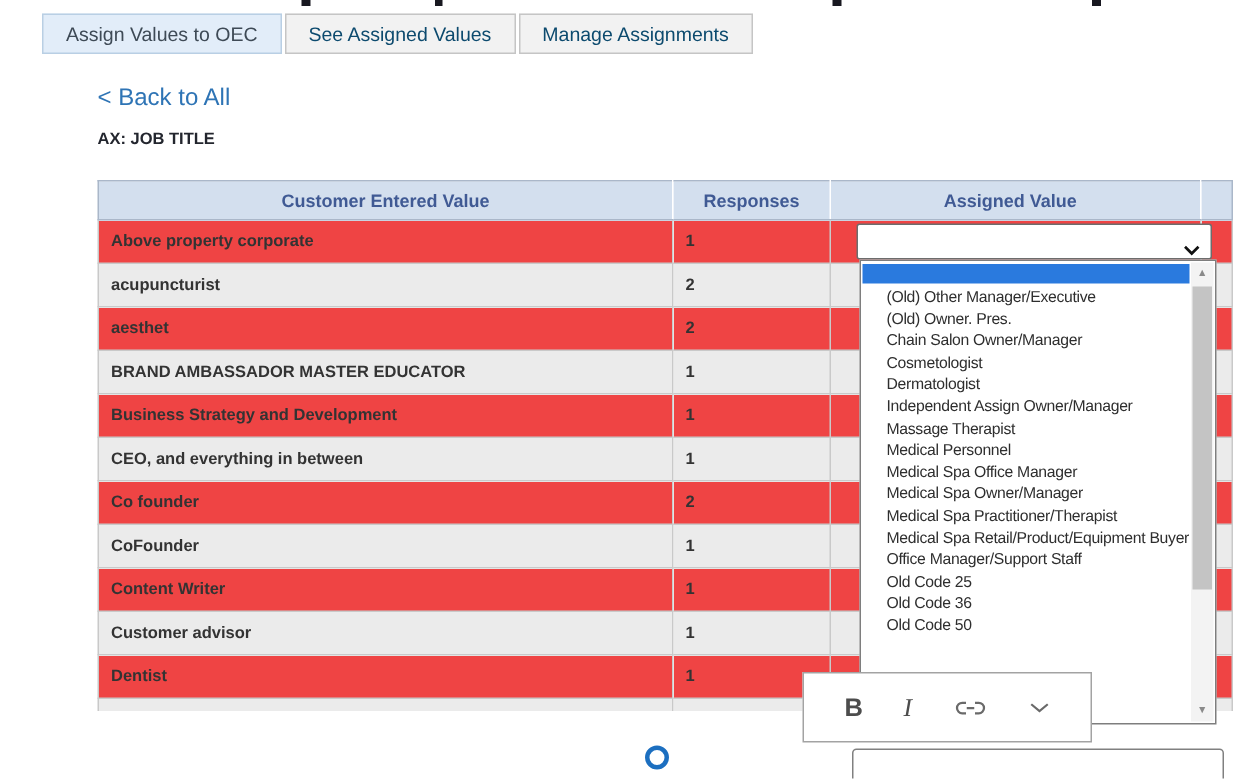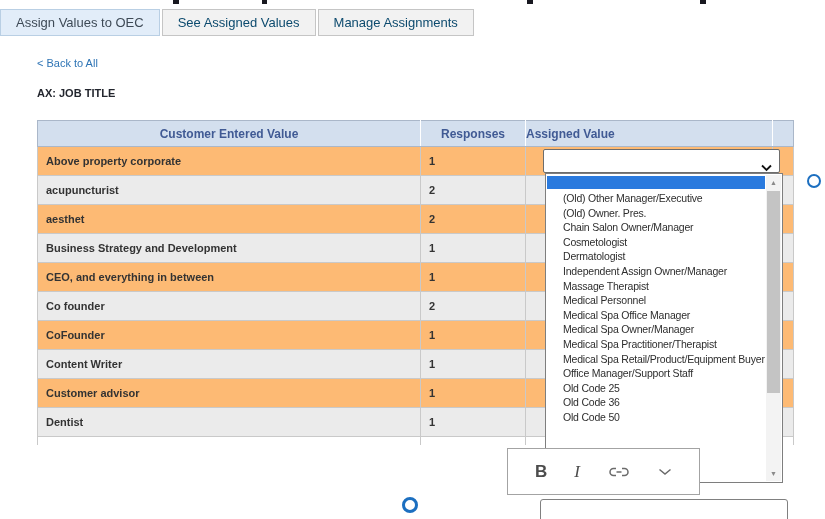--- a/index.html
+++ b/index.html
@@ -3,45 +3,45 @@
 <meta charset="utf-8">
 <style>
   :root{
     --accent-blue:#2a7ade; --link-blue:#2e74b5; --header-bg:#d3dfee; --header-text:#405a94;
     --row-alt-bg:#ebebeb; --annotation-blue:#1c6fc0; --grid-border:#c9c9c9;
   }
   *{margin:0;padding:0;box-sizing:border-box;}
   html,body{background:#fff;}
   body{width:825px;height:519px;overflow:hidden;position:relative;
        font-family:"Liberation Sans",sans-serif;}
-  .screen{position:absolute;inset:0;}
+  .screen{position:absolute;inset:0;margin-left:28px;}
 
   
   .top-mark{position:absolute;top:0;height:4px;width:6px;background:#181820;}
 
   
   .tabs{position:absolute;left:0;top:9px;display:flex;gap:2px;}
   .tab{height:27px;line-height:25px;text-align:center;font-size:13px;color:#0c4a6e;
        background:#f2f2f2;border:1px solid #c5c5c5;white-space:nowrap;padding:0 15px;cursor:pointer;}
   .tab.active{background:#e2edf9;border-color:#b9cfe4;color:#3e4a56;}
 
-  .back-link{position:absolute;left:37px;top:57px;font-size:11px;color:var(--link-blue);
+  .back-link{position:absolute;left:37px;top:57px;font-size:16px;color:var(--link-blue);
              text-decoration:none;cursor:pointer;}
   .page-title{position:absolute;left:37px;top:87px;font-size:11px;font-weight:bold;color:#23262e;}
 
   
   table.values{position:absolute;left:37px;top:120px;width:756px;border-collapse:collapse;
                table-layout:fixed;}
   table.values th{height:26px;background:var(--header-bg);color:var(--header-text);
                   font-size:12px;font-weight:bold;border:1px solid #aab7c9;
                   border-right:1px solid #fff;}
   table.values th:last-child{border-right:1px solid #aab7c9;}
-  table.values th.h-right{text-align:left;padding-right:7px;}
+  table.values th.h-right{text-align:center;padding-right:7px;}
   table.values td{height:29px;border:1px solid var(--grid-border);font-size:11px;
-                  font-weight:bold;color:#333;padding-left:8px;background:#fdba74;
+                  font-weight:bold;color:#333;padding-left:8px;background:#ef4444;
                   white-space:nowrap;overflow:hidden;}
   table.values tbody tr:nth-child(even) td{background:var(--row-alt-bg);}
   table.values tr.partial td{height:8px;border-bottom:none;background:#fff;}
 
   
   .select-closed{position:absolute;left:543px;top:149px;width:237px;height:24px;background:#fff;
                  border:1px solid #6d6d6d;border-radius:2px;z-index:5;cursor:pointer;}
   .select-closed .chev{position:absolute;right:7px;top:8px;}
   .select-closed .sel-val{font-size:11px;color:#222;line-height:22px;padding-left:5px;display:block;}
 
@@ -119,20 +119,26 @@
         </tr>
         <tr>
           <td>acupuncturist</td>
           <td>2</td>
           <td></td>
           <td></td>
         </tr>
         <tr>
           <td>aesthet</td>
           <td>2</td>
+          <td></td>
+          <td></td>
+        </tr>
+        <tr>
+          <td>BRAND AMBASSADOR MASTER EDUCATOR</td>
+          <td>1</td>
           <td></td>
           <td></td>
         </tr>
         <tr>
           <td>Business Strategy and Development</td>
           <td>1</td>
           <td></td>
           <td></td>
         </tr>
         <tr>

